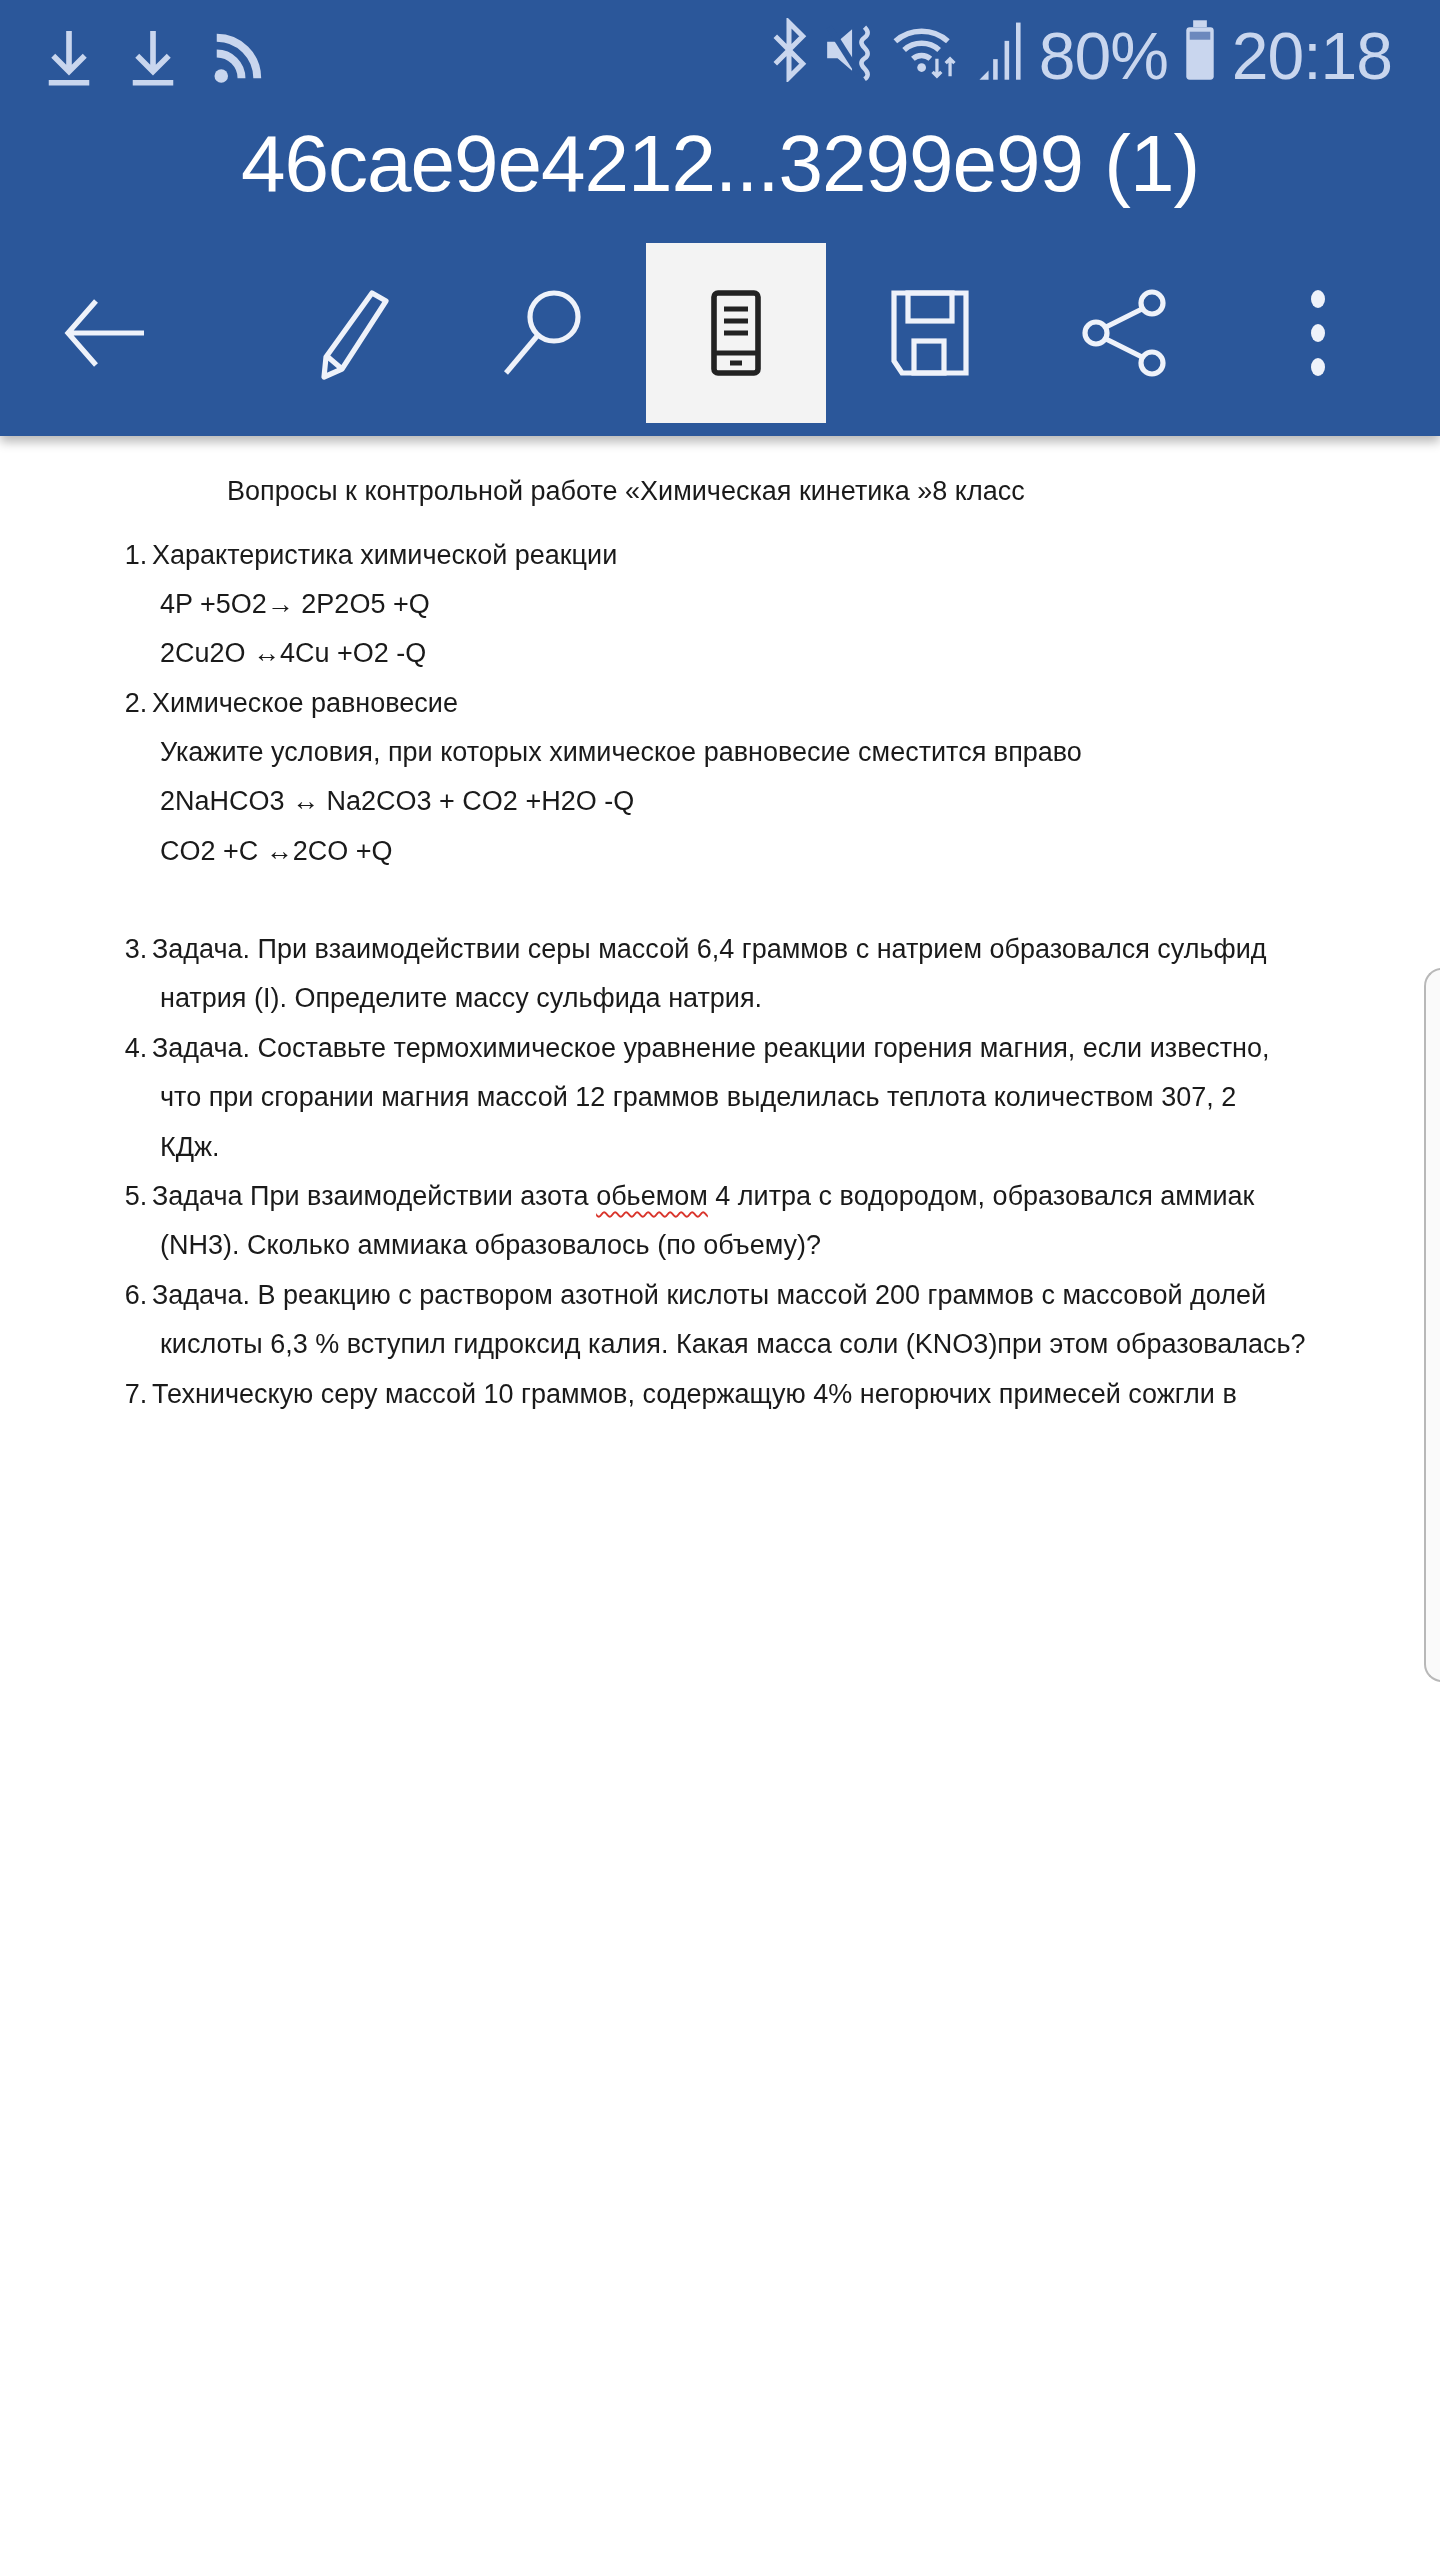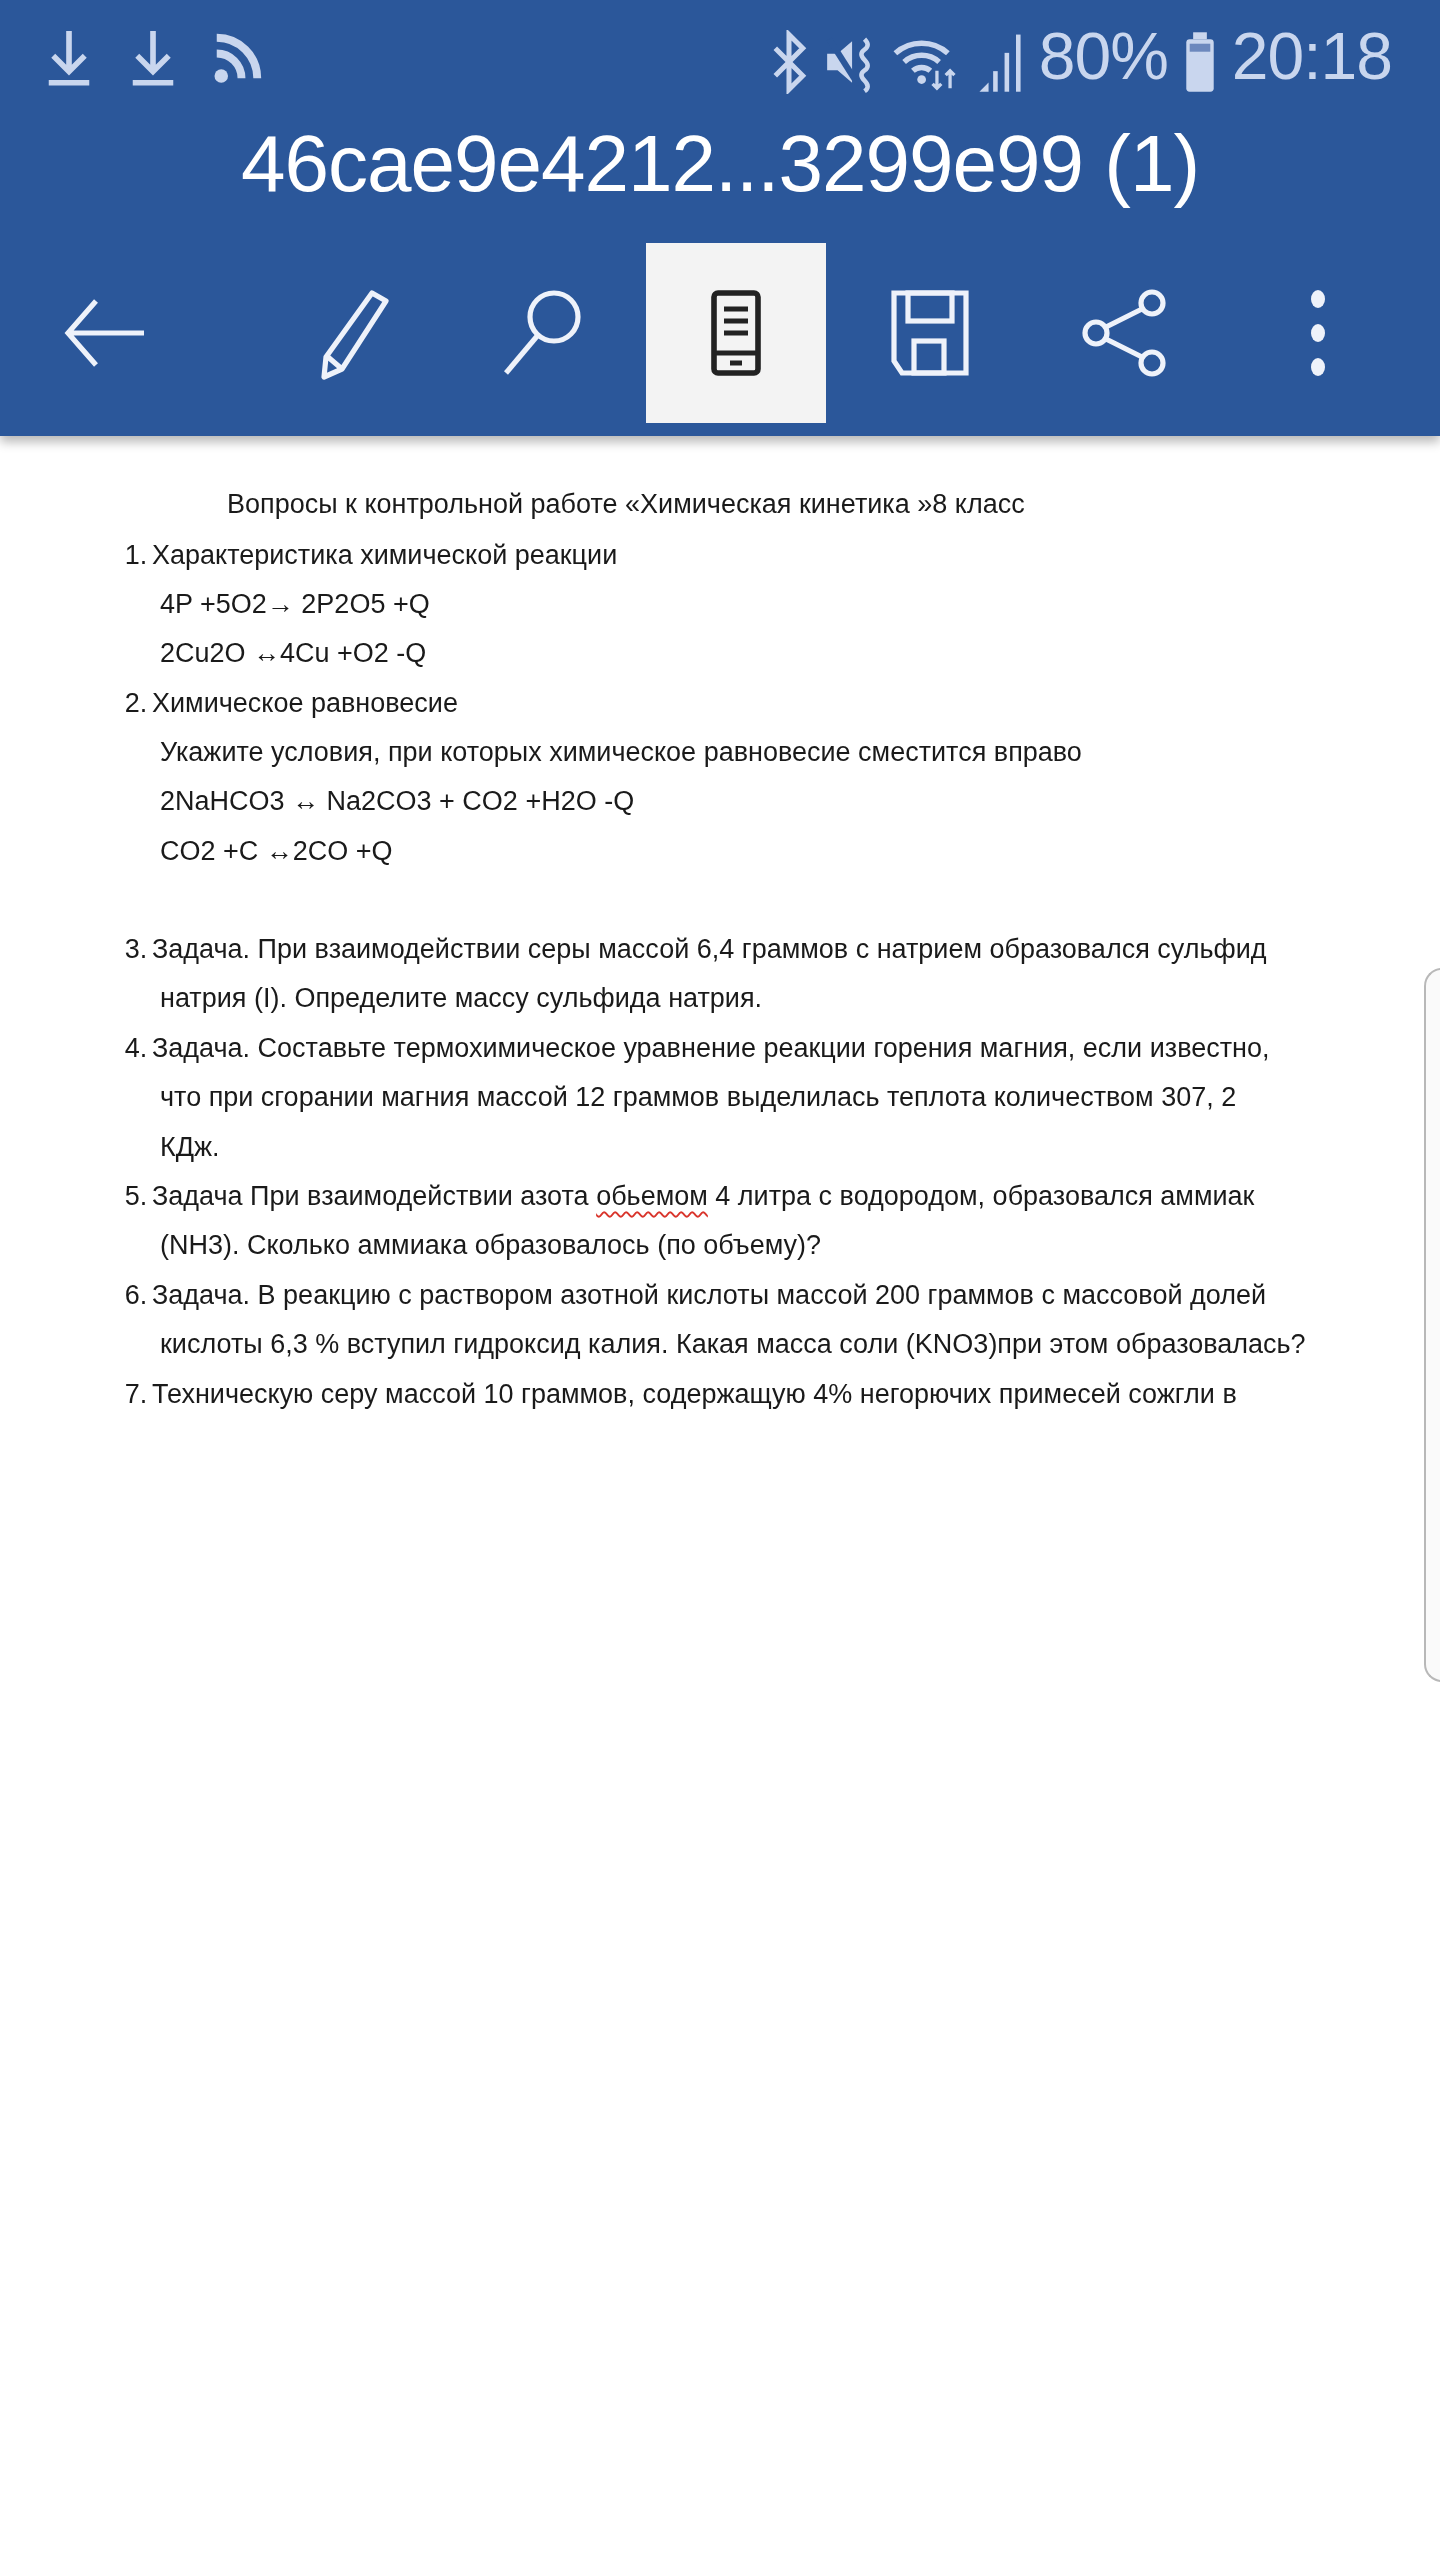--- a/index.html
+++ b/index.html
@@ -13,21 +13,21 @@
       position: absolute; left: 0; top: 0; width: 1440px; height: 436px;
       background: #2b579a;
       box-shadow: 0 6px 10px rgba(0,0,0,0.28);
       z-index: 2;
     }
     .statusbar {
       position: absolute; left: 0; top: 0; width: 1440px; height: 115px;
       color: #c9d6ee;
     }
     .sb-left { position: absolute; left: 42px; top: 26px; display: flex; gap: 30px; align-items: center; }
-    .sb-right { position: absolute; right: 48px; top: 18px; display: flex; align-items: flex-end; gap: 14px; }
+    .sb-right { position: absolute; right: 48px; top: 18px; display: flex; align-items: flex-start; gap: 14px; }
     .sb-icon { width: 54px; height: 64px; display: inline-block; }
     .sb-icon svg { width: 100%; height: 100%; }
     .sb-text { font-size: 66px; color: #c9d6ee; letter-spacing: -1px; }
     .title {
       position: absolute; left: 0; top: 118px; width: 1440px; text-align: center;
       font-size: 80px; font-weight: normal; color: #ffffff; letter-spacing: -1px;
     }
     .toolbar { position: absolute; left: 0; top: 243px; width: 1440px; height: 180px; }
     .tb-btn {
       position: absolute; top: 0; width: 180px; height: 180px;
@@ -35,21 +35,21 @@
       cursor: pointer;
     }
     .tb-btn svg { width: 96px; height: 96px; }
     .tb-btn.active { background: #f3f3f3; }
     .doc {
       position: absolute; left: 0; top: 436px; width: 1440px; height: 2124px;
       background: #ffffff; color: #1a1a1a;
       font-family: "Liberation Sans", "DejaVu Sans", sans-serif;
       font-size: 27px;
     }
-    .doc-title { position: absolute; left: 227px; top: 40px; white-space: nowrap; margin-top: 13px; }
+    .doc-title { position: absolute; left: 227px; top: 40px; white-space: nowrap; }
     .line { position: absolute; white-space: nowrap; text-align: center; }
     .num { display: inline-block; width: 32px; }
     .squiggle {
       text-decoration: underline wavy #d9342b;
       text-decoration-thickness: 2px;
       text-underline-offset: 6px;
     }
     .scroll-handle {
       position: absolute; right: -10px; top: 968px; width: 24px; height: 710px;
       border: 2px solid #b8b8b8; border-right: none;

